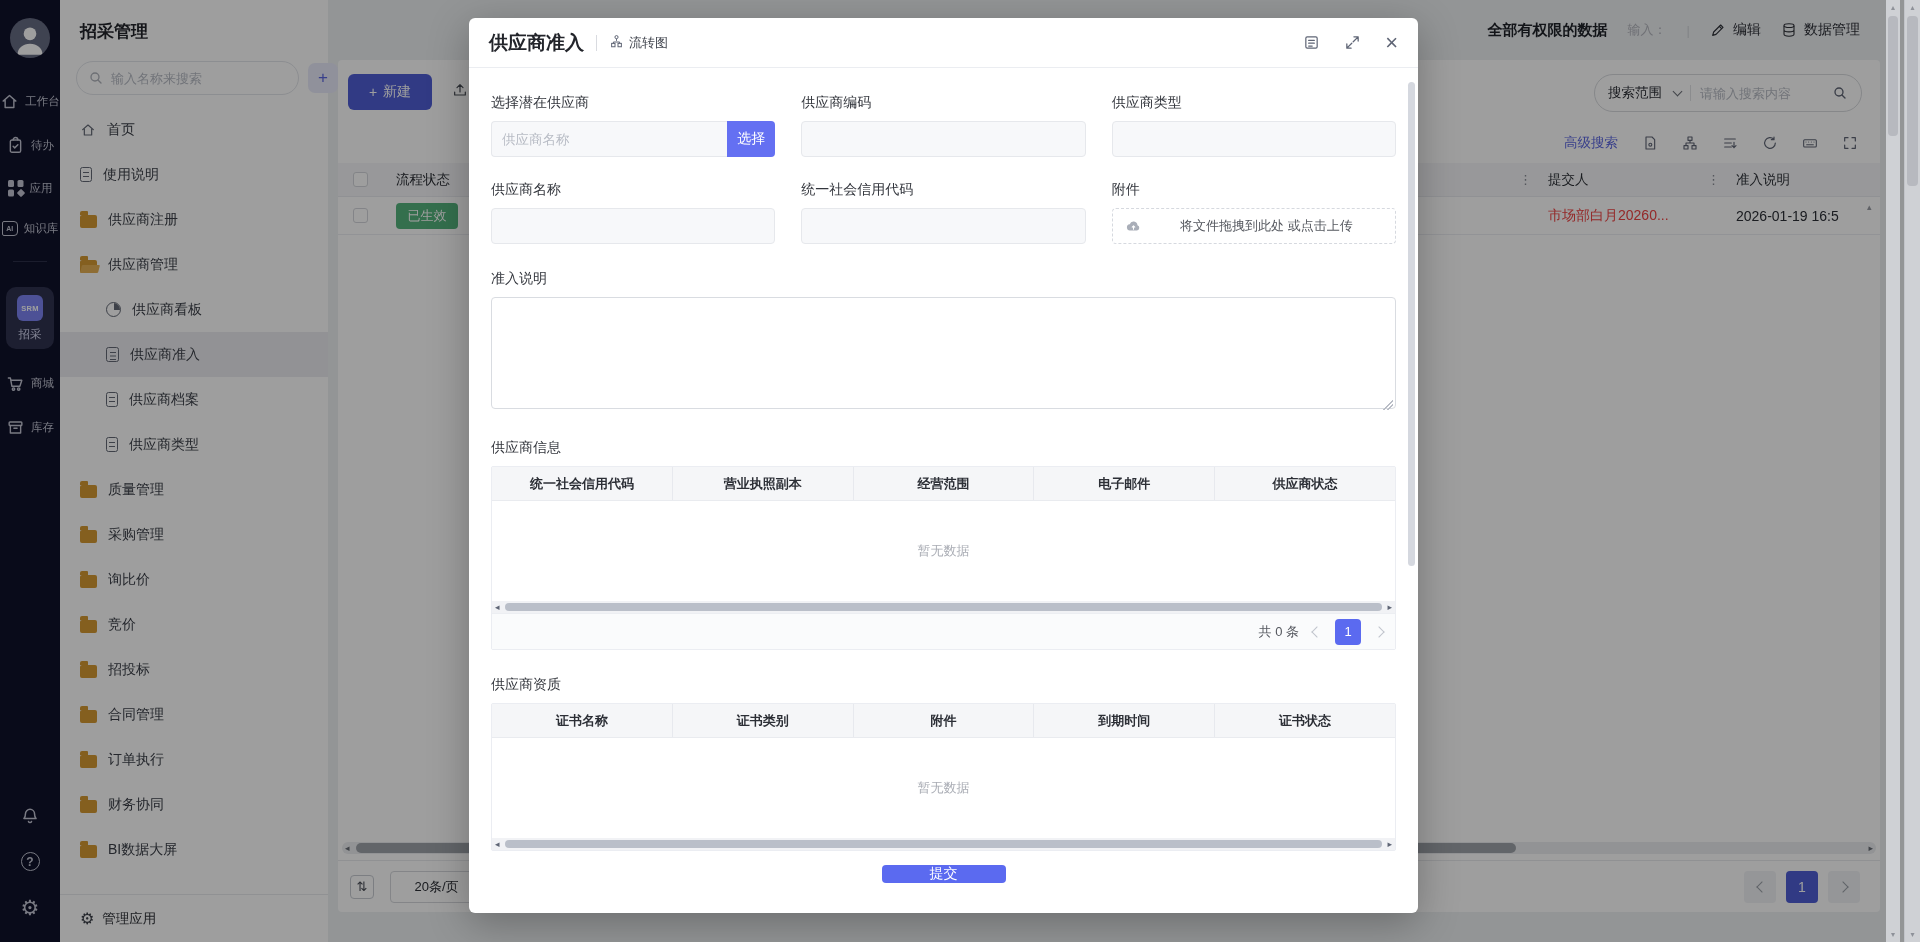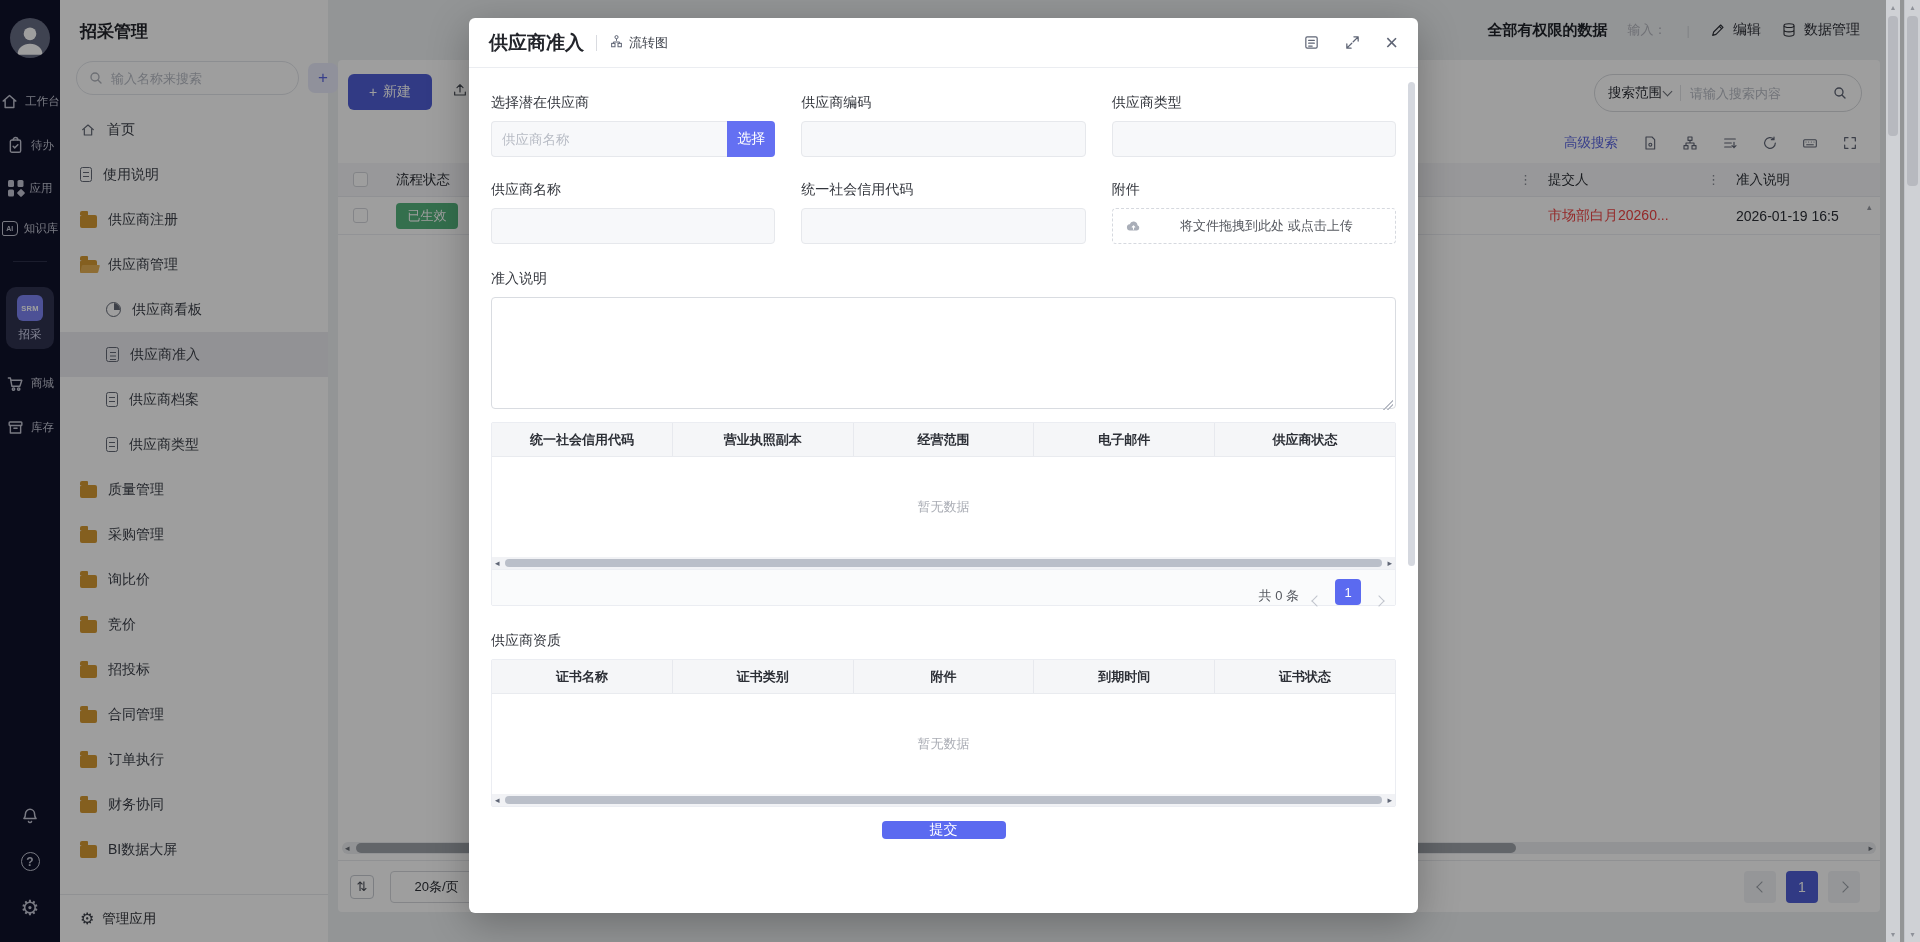--- a/index.html
+++ b/index.html
@@ -55,21 +55,21 @@
   .hdr-scope{font-size:15px;font-weight:700;color:#1f2329}
   .hdr-input{font-size:13px;color:#b3b6bd}
   .hdr-div{color:#d2d4d9;font-size:13px}
   .hdr-act{display:flex;align-items:center;gap:7px;font-size:14px;color:#2c2f36;cursor:pointer}
   .gi{width:16px;height:16px;flex:none}
 
   .card{position:absolute;left:10px;top:60px;right:40px;bottom:30px;background:#fff;border-radius:4px}
   .btn-new{position:absolute;left:10px;top:14px;width:84px;height:36px;background:#4f5ed6;color:#fff;font-size:14px;border:0;border-radius:6px;display:flex;align-items:center;justify-content:center;gap:6px;cursor:pointer}
   .tool-upload{position:absolute;left:114px;top:22px;cursor:pointer}
   .search-pill{position:absolute;top:14px;right:18px;width:268px;height:38px;border:1px solid #d8dade;border-radius:19px;display:flex;align-items:center;padding:0 13px;gap:9px;background:#fff}
-  .pill-scope{font-size:13.5px;color:#2c2f36;display:flex;align-items:center;gap:2px;cursor:pointer;flex:none}
+  .pill-scope{font-size:13.5px;color:#2c2f36;display:flex;align-items:center;gap:12px;cursor:pointer;flex:none}
   .chev{width:7px;height:7px;border-right:1.6px solid #6a6e76;border-bottom:1.6px solid #6a6e76;transform:rotate(45deg);margin-top:-3px}
   .pill-div{width:1px;height:16px;background:#e0e2e6}
   .search-pill input{border:0;outline:0;flex:1;font-size:13px;min-width:0;background:transparent}
   .adv-row{position:absolute;top:74px;right:22px;display:flex;align-items:center;gap:24px}
   .adv-link{font-size:13.5px;color:#5b66e0;cursor:pointer}
   .adv-row .gi{cursor:pointer}
 
   .bg-thead{position:absolute;left:0;right:0;top:103px;height:34px;background:#f5f6f8;display:flex;align-items:center;font-size:13.5px;color:#2c2f36;border-bottom:1px solid #e9ebef}
   .c-check{width:44px;display:flex;justify-content:center;flex:none}
   .c-status{width:190px;flex:none;display:flex;align-items:center;justify-content:space-between;padding:0 14px}
@@ -127,21 +127,21 @@
   .ta-wrap::after{content:"";position:absolute;right:3px;bottom:3px;width:10px;height:10px;background:linear-gradient(135deg,transparent 0 50%,#b9bdc6 50% 57%,transparent 57% 70%,#b9bdc6 70% 77%,transparent 77%)}
   .mtable{margin-top:9px;border:1px solid #ebedf2;border-radius:2px}
   .mt-head{display:flex;height:34px;background:#f5f6f8;border-bottom:1px solid #e9ebef}
   .mt-hcell{flex:1;display:flex;align-items:center;justify-content:center;font-size:13px;font-weight:700;color:#2c2f36;border-right:1px solid #e7e9ee}
   .mt-hcell:last-child{border-right:0}
   .mt-body{height:100px;display:flex;align-items:center;justify-content:center;font-size:13px;color:#a9acb4}
   .mt-scroll{height:12px;background:#f1f2f5;position:relative}
   .mt-scroll .sa-l{position:absolute;left:3px;top:1px;font-size:9px;color:#5f6575}
   .mt-scroll .sa-r{position:absolute;right:3px;top:1px;font-size:9px;color:#5f6575}
   .mt-thumb{position:absolute;left:13px;right:13px;top:2px;height:8px;background:#babfc9;border-radius:4px;cursor:grab}
-  .mt-foot{height:36px;background:#fafbfc;border-top:1px solid #eceef2;display:flex;align-items:flex-end;justify-content:flex-end;gap:14px;padding-right:12px;font-size:13px;color:#55585f}
+  .mt-foot{height:36px;background:#fafbfc;border-top:1px solid #eceef2;display:flex;align-items:center;justify-content:flex-end;gap:14px;padding-right:12px;font-size:13px;color:#55585f}
   .mp-chev-l{width:8px;height:8px;border-left:1.7px solid #c0c4cc;border-bottom:1.7px solid #c0c4cc;transform:rotate(45deg);cursor:pointer}
   .mp-chev-r{width:8px;height:8px;border-right:1.7px solid #c0c4cc;border-top:1.7px solid #c0c4cc;transform:rotate(45deg);cursor:pointer}
   .mp-active{width:26px;height:26px;border-radius:4px;background:#5b6af0;color:#fff;font-size:13px;display:flex;align-items:center;justify-content:center;cursor:pointer}
   .btn-submit{margin:14px auto 0;width:124px;height:18px;background:#5b6af0;color:#ffffff;font-size:14px;border:0;border-radius:4px;display:block;cursor:pointer}
 
   
   .vbar{position:absolute;top:0;bottom:0;background:#cfd1d5;z-index:60}
   .vbar1{right:20px;width:14px}
   .vbar2{right:0;width:16px;border-left:1px solid #c2c4c9}
   .vbar .va-t{position:absolute;top:3px;left:0;right:0;text-align:center;font-size:8px;color:#8e9199}
@@ -510,20 +510,21 @@
             <span class="upload-hint">将文件拖拽到此处 或点击上传</span>
           </div>
         </div>
       </div>
 
       <div class="sec-label">准入说明</div>
       <div class="ta-wrap">
         <textarea class="m-textarea" style=""></textarea>
       </div>
 
+      <div class="sec-label">供应商信息</div>
       <div class="mtable">
         <div class="mt-head">
           <div class="mt-hcell">统一社会信用代码</div>
           <div class="mt-hcell">营业执照副本</div>
           <div class="mt-hcell">经营范围</div>
           <div class="mt-hcell">电子邮件</div>
           <div class="mt-hcell">供应商状态</div>
         </div>
         <div class="mt-body">暂无数据</div>
         <div class="mt-scroll">

